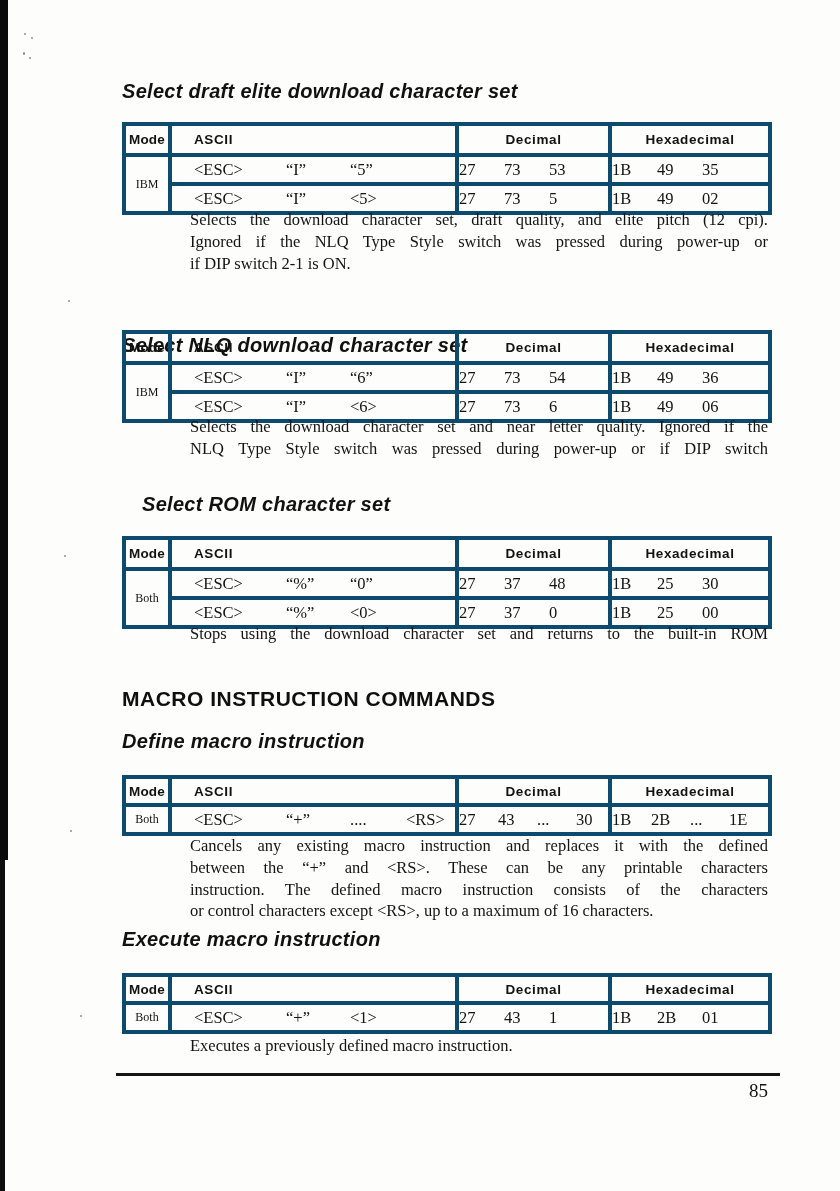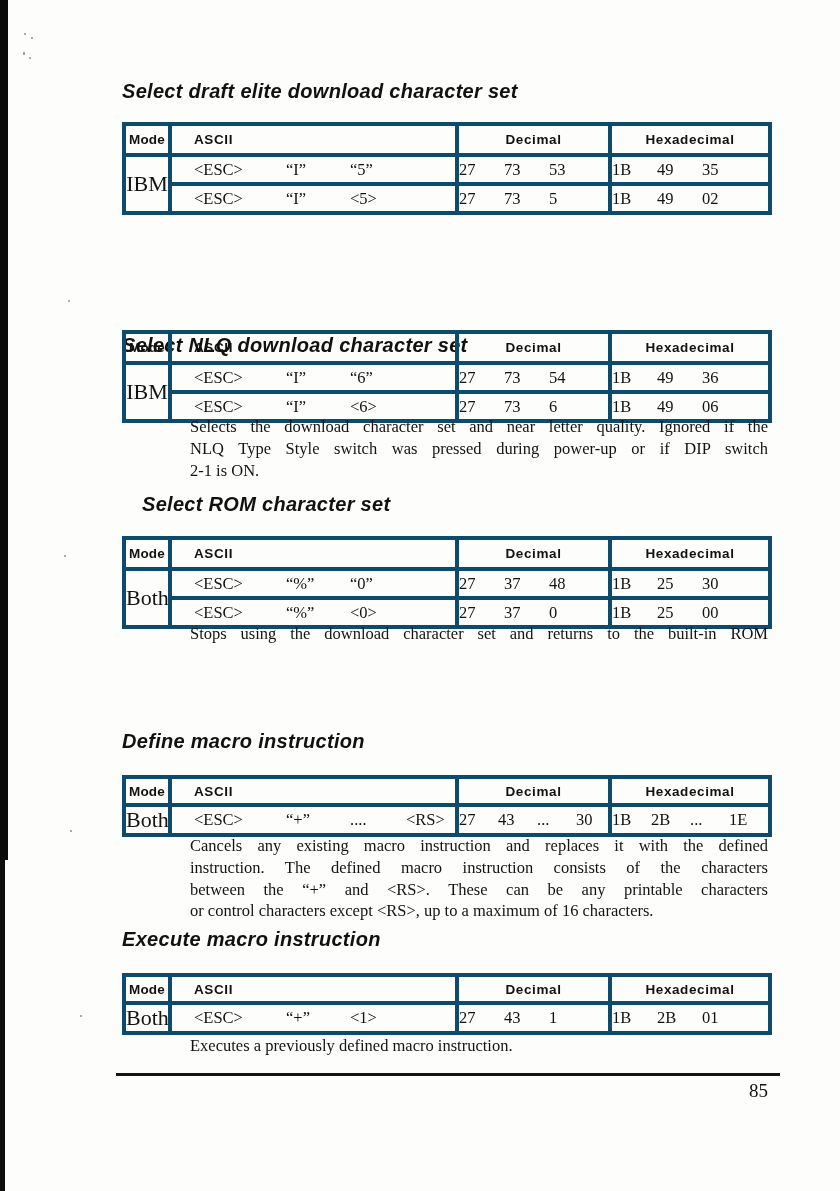--- a/index.html
+++ b/index.html
@@ -36,21 +36,21 @@
   .cmd-table col.c-hex{width:160px;}
   .cmd-table th,.cmd-table td{border:4px solid #0c4a6e;padding:0;overflow:hidden;}
   .cmd-table th{
     height:27px;font:bold 13.5px "Liberation Sans", sans-serif;
     letter-spacing:.6px;color:#121212;text-align:center;font-style:normal;
   }
   .cmd-table th.ascii-h{text-align:left;padding-left:22px;}
   .cmd-table th.mode-h{letter-spacing:.2px;}
   .cmd-table td{height:25px;}
   .cmd-table.slim th{height:24px;}
-  .cmd-table td.mode{text-align:center;font-size:22px;}
+  .cmd-table td.mode{text-align:center;font-size:12px;}
   .cmd-table td.ascii{padding-left:22px;white-space:nowrap;}
   .cmd-table td.ascii span{display:inline-block;}
   .cmd-table td.ascii span:nth-child(1){width:92px;}
   .cmd-table td.ascii span:nth-child(2){width:64px;}
   .cmd-table td.ascii span:nth-child(3){width:56px;}
   .cmd-table td.num{white-space:nowrap;}
   .cmd-table td.num span{display:inline-block;width:45px;}
   .cmd-table td.num.n4 span{width:39px;}
 
   .para{
@@ -119,20 +119,25 @@
         </td>
         <td class="num">
           <span>27</span><span>73</span><span>5</span>
         </td>
         <td class="num">
           <span>1B</span><span>49</span><span>02</span>
         </td>
       </tr>
     </tbody>
       </table>
+    <div class="para" style="top:209px;">
+      <div class="line">Selects the download character set, draft quality, and elite pitch (12 cpi).</div>
+      <div class="line">Ignored if the NLQ Type Style switch was pressed during power-up or</div>
+      <div class="line last">if DIP switch 2-1 is ON.</div>
+    </div>
 
     <h2 class="sec-heading" style="top:286px;margin-top:48px;">Select NLQ download character set</h2>
     <table class="cmd-table" style="top:330px;">
       <colgroup>
           <col class="c-mode">
           <col class="c-ascii">
           <col class="c-dec">
           <col class="c-hex">
         </colgroup>
       <tbody>
@@ -163,21 +168,20 @@
         </td>
         <td class="num">
           <span>1B</span><span>49</span><span>06</span>
         </td>
       </tr>
     </tbody>
       </table>
     <div class="para" style="top:416px;">
       <div class="line">Selects the download character set and near letter quality.  Ignored if the</div>
       <div class="line">NLQ Type Style switch was pressed during power-up or if DIP switch</div>
-      <div class="line last">2-1 is ON.</div>
     </div>
 
     <h2 class="sec-heading" style="top:493px;margin-left:20px;">Select ROM character set</h2>
     <table class="cmd-table" style="top:536px;">
       <colgroup>
           <col class="c-mode">
           <col class="c-ascii">
           <col class="c-dec">
           <col class="c-hex">
         </colgroup>
@@ -210,20 +214,21 @@
         <td class="num">
           <span>1B</span><span>25</span><span>00</span>
         </td>
       </tr>
     </tbody>
       </table>
     <div class="para" style="top:623px;">
       <div class="line">Stops using the download character set and returns to the built-in ROM</div>
     </div>
 
+    <h1 class="big-heading" style="top:687px;">MACRO INSTRUCTION COMMANDS</h1>
 
     <h2 class="sec-heading" style="top:730px;">Define macro instruction</h2>
     <table class="cmd-table slim" style="top:775px;">
       <colgroup>
           <col class="c-mode">
           <col class="c-ascii">
           <col class="c-dec">
           <col class="c-hex">
         </colgroup>
       <tbody>
@@ -242,22 +247,22 @@
           <span>27</span><span>43</span><span>...</span><span>30</span>
         </td>
         <td class="num n4">
           <span>1B</span><span>2B</span><span>...</span><span>1E</span>
         </td>
       </tr>
     </tbody>
       </table>
     <div class="para" style="top:835px;">
       <div class="line">Cancels any existing macro instruction and replaces it with the defined</div>
+      <div class="line">between the “+” and &lt;RS&gt;. These can be any printable characters</div>
       <div class="line">instruction. The defined macro instruction consists of the characters</div>
-      <div class="line">between the “+” and &lt;RS&gt;. These can be any printable characters</div>
       <div class="line last">or control characters except &lt;RS&gt;, up to a maximum of 16 characters.</div>
     </div>
 
     <h2 class="sec-heading" style="top:928px;">Execute macro instruction</h2>
     <table class="cmd-table slim" style="top:973px;">
       <colgroup>
           <col class="c-mode">
           <col class="c-ascii">
           <col class="c-dec">
           <col class="c-hex">

